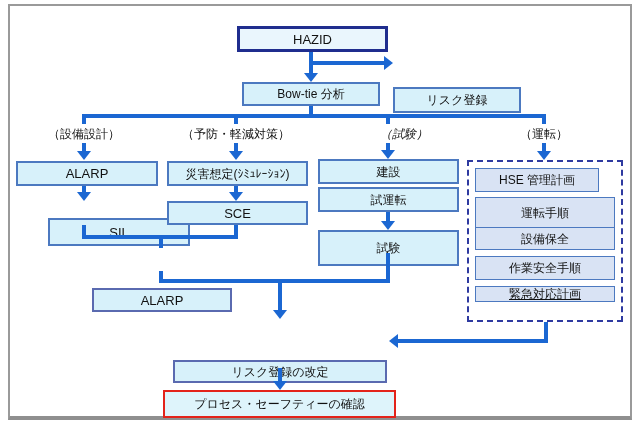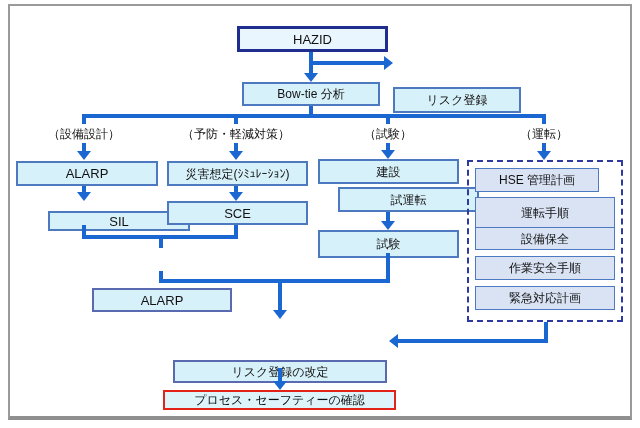--- a/index.html
+++ b/index.html
@@ -43,44 +43,44 @@
 
 <div class="page">
   <div class="frame"></div>
 
   <div class="box hazid latin" style="left:237px;top:26px;width:151px;height:26px;">HAZID</div>
   <div class="box" style="left:393px;top:52px;width:128px;height:26px;margin-top:35px;">リスク登録</div>
   <div class="box" style="left:242px;top:82px;width:138px;height:24px;">Bow-tie 分析</div>
 
   <div class="col-label" style="left:84px;top:128px;">（設備設計）</div>
   <div class="col-label" style="left:236px;top:128px;text-align:right;">（予防・軽減対策）</div>
-  <div class="col-label" style="left:388px;top:128px;">（試験）</div>
+  <div class="col-label" style="left:404px;top:128px;font-style:italic;">（試験）</div>
   <div class="col-label" style="left:544px;top:128px;">（運転）</div>
 
   <div class="box latin" style="left:16px;top:161px;width:142px;height:25px;">ALARP</div>
-  <div class="box latin" style="left:16px;top:211px;width:142px;height:20px;margin-left:32px;">SIL</div>
+  <div class="box latin" style="left:16px;top:218px;width:142px;height:28px;margin-left:32px;">SIL</div>
 
   <div class="box" style="left:167px;top:161px;width:141px;height:25px;">災害想定(ｼﾐｭﾚｰｼｮﾝ)</div>
   <div class="box latin" style="left:167px;top:201px;width:141px;height:24px;">SCE</div>
 
   <div class="box latin slate" style="left:92px;top:248px;width:140px;height:24px;">ALARP</div>
 
   <div class="box" style="left:318px;top:159px;width:141px;height:25px;">建設</div>
-  <div class="box" style="left:318px;top:187px;width:141px;height:25px;margin-left:20px;">試運転</div>
-  <div class="box" style="left:318px;top:230px;width:141px;height:28px;">試験</div>
+  <div class="box" style="left:318px;top:187px;width:141px;height:25px;">試運転</div>
+  <div class="box" style="left:318px;top:230px;width:141px;height:36px;">試験</div>
 
   <div class="dashed-group" style="left:467px;top:160px;width:156px;height:162px;"></div>
   <div class="box peri" style="left:475px;top:168px;width:124px;height:24px;">HSE 管理計画</div>
   <div class="box peri" style="left:475px;top:197px;width:140px;height:32px;">運転手順</div>
   <div class="box peri" style="left:475px;top:227px;width:140px;height:23px;">設備保全</div>
   <div class="box peri" style="left:475px;top:256px;width:140px;height:24px;">作業安全手順</div>
-  <div class="box peri" style="left:475px;top:286px;width:140px;height:24px;">緊急対応計画</div>
+  <div class="box peri" style="left:475px;top:286px;width:140px;height:16px;text-decoration:underline;">緊急対応計画</div>
 
   <div class="box slate" style="left:173px;top:320px;width:214px;height:23px;">リスク登録の改定</div>
-  <div class="box red" style="left:163px;top:390px;width:233px;height:20px;">プロセス・セーフティーの確認</div>
+  <div class="box red" style="left:163px;top:390px;width:233px;height:28px;">プロセス・セーフティーの確認</div>
 
   <div class="ln" style="left:309px;top:52px;width:4px;height:22px;"></div>
   <div class="ah down" style="left:304px;top:73px;"></div>
   <div class="ln" style="left:311px;top:61px;width:73px;height:4px;"></div>
   <div class="ah right" style="left:384px;top:56px;"></div>
 
   <div class="ln" style="left:309px;top:106px;width:4px;height:10px;"></div>
   <div class="ln" style="left:82px;top:114px;width:464px;height:4px;"></div>
   <div class="ln" style="left:82px;top:114px;width:4px;height:10px;"></div>
   <div class="ln" style="left:234px;top:114px;width:4px;height:10px;"></div>

